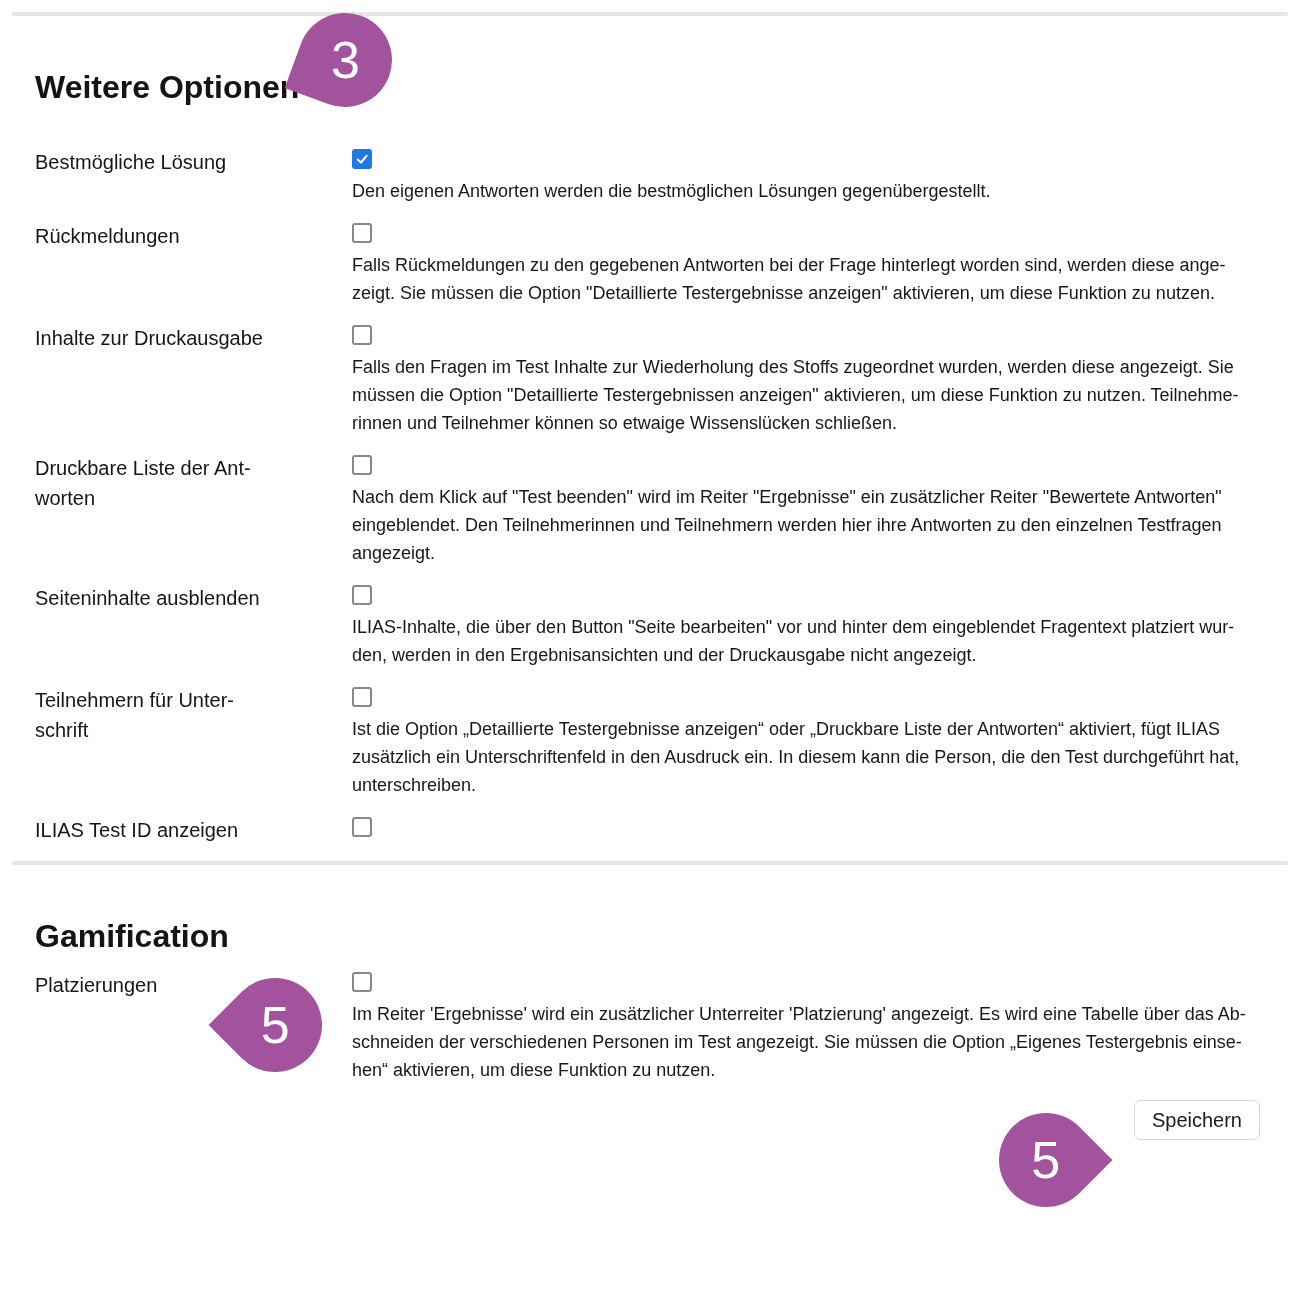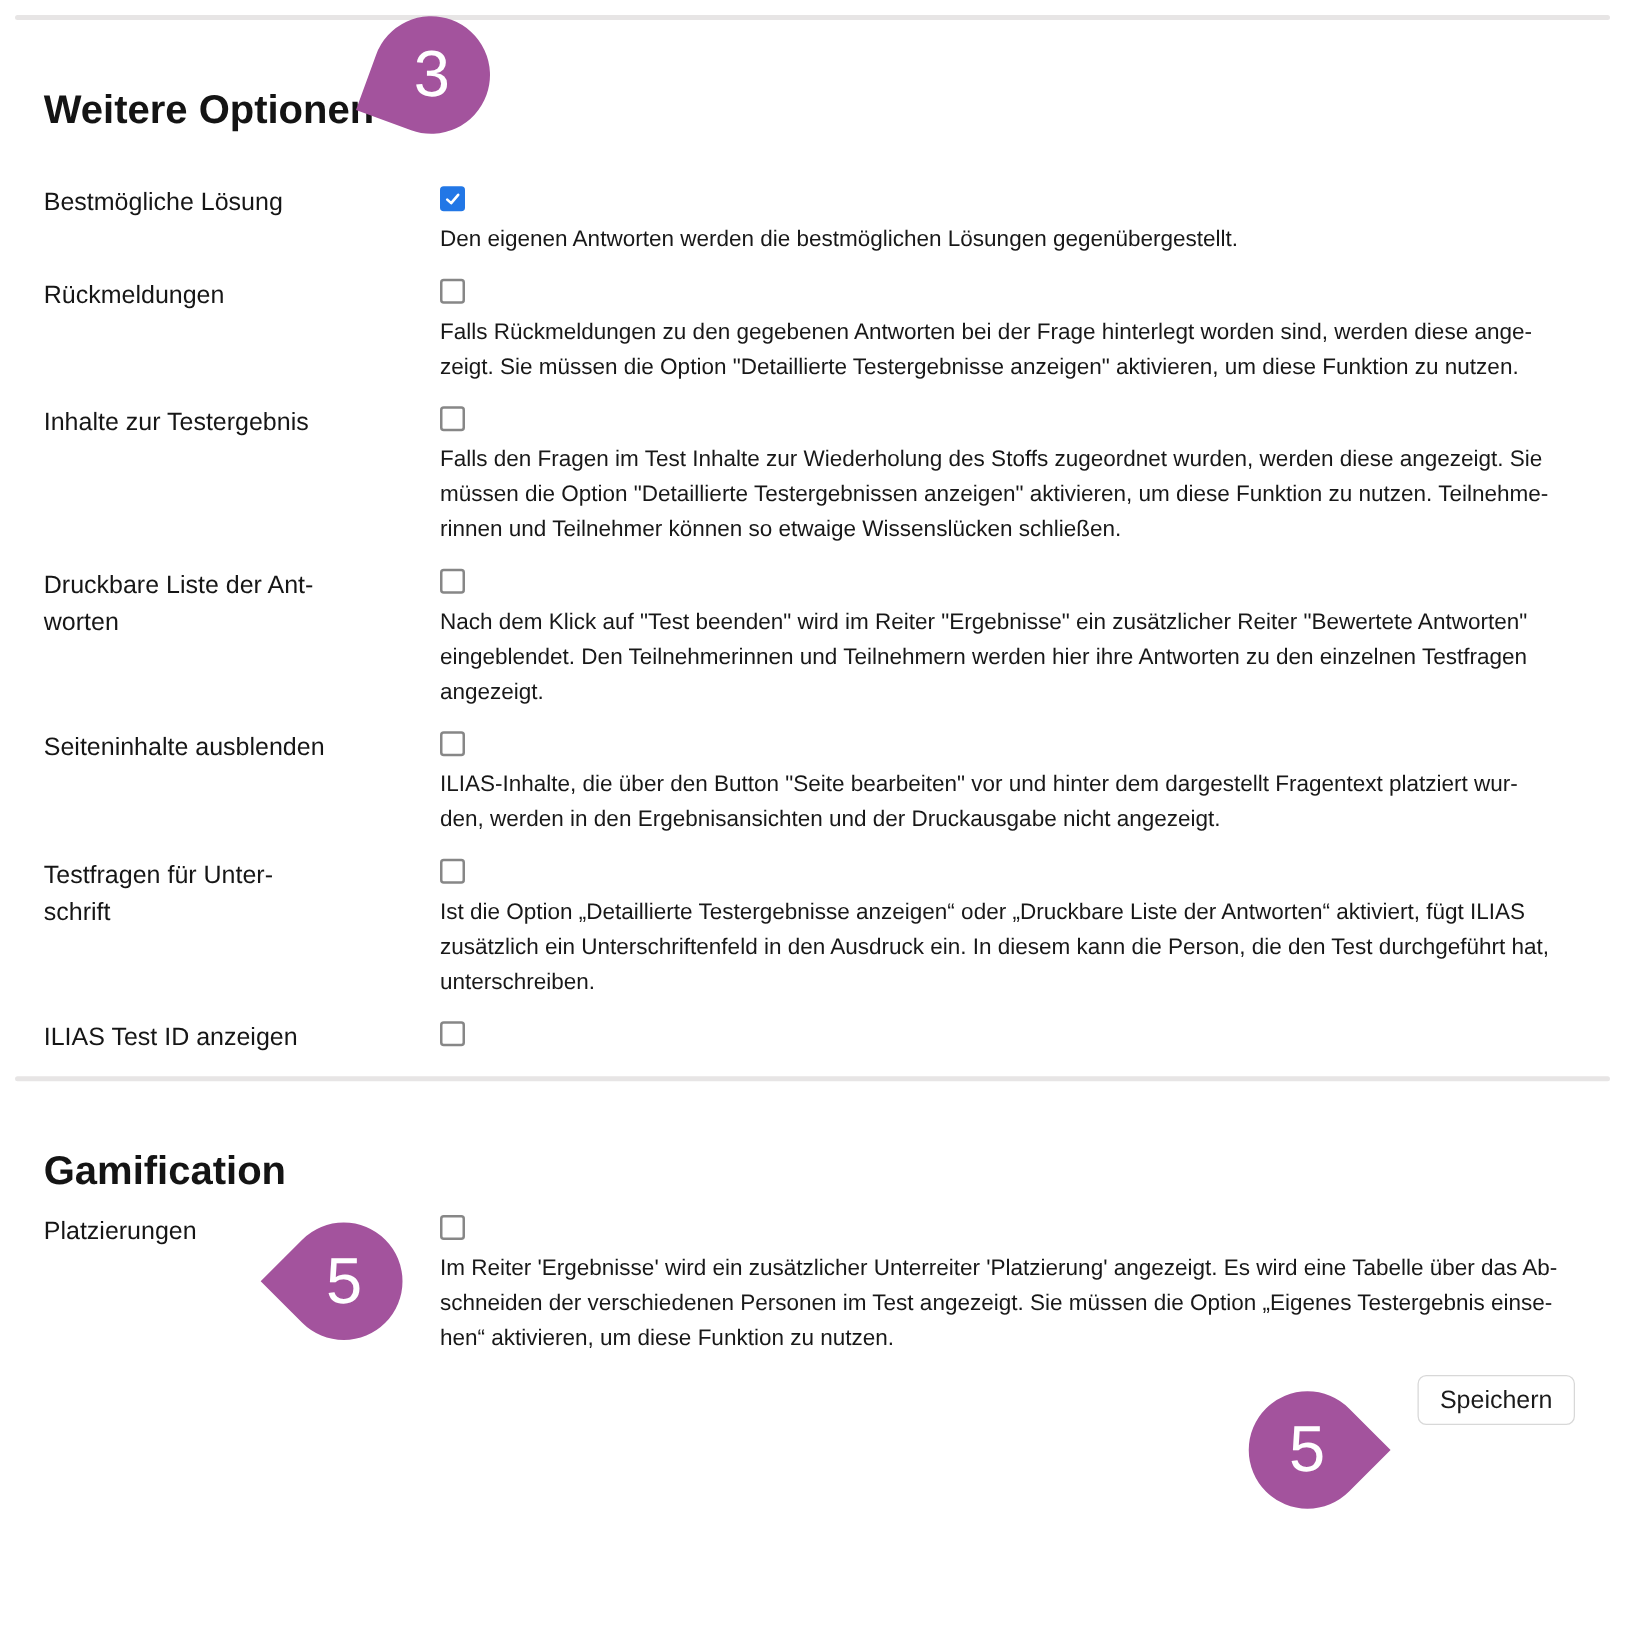--- a/index.html
+++ b/index.html
@@ -94,21 +94,21 @@
         <div class="fcontent">
           <span class="checkbox" role="checkbox" aria-checked="false">
             
           </span>
           <div class="desc">Falls Rückmeldungen zu den gegebenen Antworten bei der Frage hinterlegt worden sind, werden diese ange-
 zeigt. Sie müssen die Option "Detaillierte Testergebnisse anzeigen" aktivieren, um diese Funktion zu nutzen.</div>
         </div>
       </div>
 
       <div class="form-row">
-        <div class="flabel">Inhalte zur Testergebnis</div>
+        <div class="flabel">Inhalte zur Druckausgabe</div>
         <div class="fcontent">
           <span class="checkbox" role="checkbox" aria-checked="false">
             
           </span>
           <div class="desc">Falls den Fragen im Test Inhalte zur Wiederholung des Stoffs zugeordnet wurden, werden diese angezeigt. Sie
 müssen die Option "Detaillierte Testergebnissen anzeigen" aktivieren, um diese Funktion zu nutzen. Teilnehme-
 rinnen und Teilnehmer können so etwaige Wissenslücken schließen.</div>
         </div>
       </div>
 
@@ -124,27 +124,27 @@
 angezeigt.</div>
         </div>
       </div>
 
       <div class="form-row">
         <div class="flabel">Seiteninhalte ausblenden</div>
         <div class="fcontent">
           <span class="checkbox" role="checkbox" aria-checked="false">
             
           </span>
-          <div class="desc">ILIAS-Inhalte, die über den Button "Seite bearbeiten" vor und hinter dem dargestellt Fragentext platziert wur-
+          <div class="desc">ILIAS-Inhalte, die über den Button "Seite bearbeiten" vor und hinter dem eingeblendet Fragentext platziert wur-
 den, werden in den Ergebnisansichten und der Druckausgabe nicht angezeigt.</div>
         </div>
       </div>
 
       <div class="form-row">
-        <div class="flabel">Testfragen für Unter-
+        <div class="flabel">Teilnehmern für Unter-
 schrift</div>
         <div class="fcontent">
           <span class="checkbox" role="checkbox" aria-checked="false">
             
           </span>
           <div class="desc">Ist die Option „Detaillierte Testergebnisse anzeigen“ oder „Druckbare Liste der Antworten“ aktiviert, fügt ILIAS
 zusätzlich ein Unterschriftenfeld in den Ausdruck ein. In diesem kann die Person, die den Test durchgeführt hat,
 unterschreiben.</div>
         </div>
       </div>

